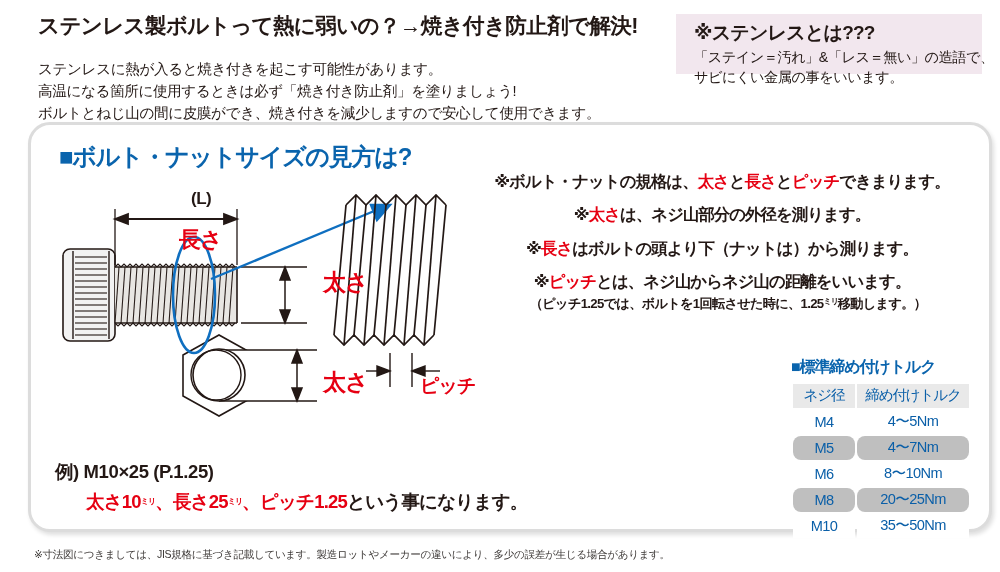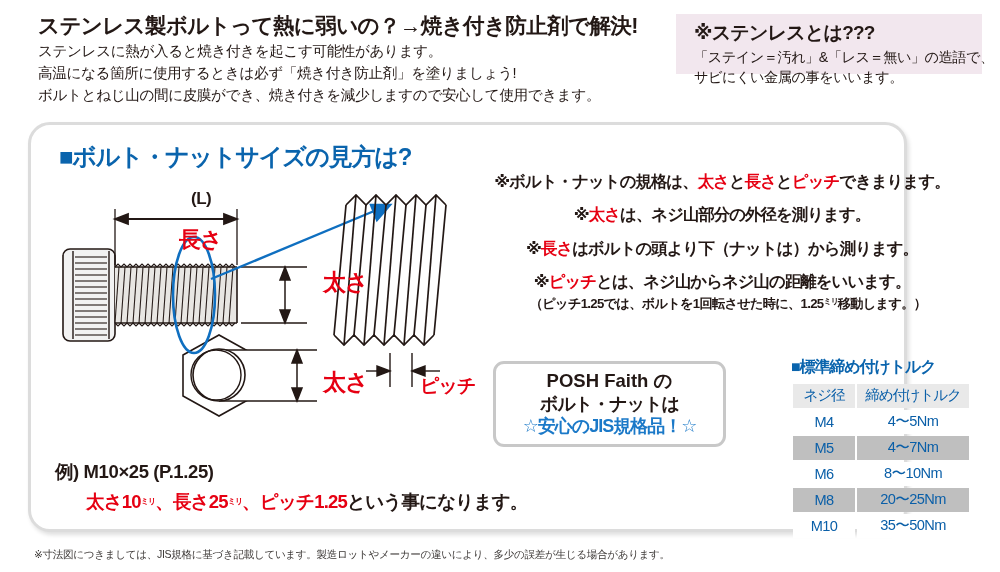--- a/index.html
+++ b/index.html
@@ -39,21 +39,21 @@
     white-space: nowrap;
   }
   .sub-line {
     font-size: 14.6px;
     letter-spacing: -0.4px;
     color: #231815;
     line-height: 1.52;
     white-space: nowrap;
   }
   .sub-lines {
-    margin-top: 1px;
+    margin-top: 19px;
   }
 
   
   .pink-box {
     position: absolute;
     left: 676px;
     top: 14px;
     width: 306px;
     height: 60px;
     background: #f2e7ee;
@@ -75,21 +75,21 @@
     line-height: 1.45;
     white-space: nowrap;
   }
   .pink-body { margin-top: 3px; }
 
   
   .main-panel {
     position: absolute;
     left: 28px;
     top: 122px;
-    width: 879px;
+    width: 964px;
     height: 410px;
     background: #ffffff;
     border: 3px solid #dcdcdc;
     border-radius: 22px;
     box-sizing: border-box;
     box-shadow: 2px 3px 4px rgba(0,0,0,0.13);
   }
 
   .panel-title {
     position: absolute;
@@ -201,21 +201,21 @@
     color: #0a5fa8;
     text-align: center;
     padding: 2px 0 3px 0;
     letter-spacing: -0.6px;
     white-space: nowrap;
   }
   table.torque th { background: #e9e9e9; letter-spacing: -1.2px; }
   table.torque th.c1 { width: 62px; }
   table.torque th.c2 { width: 112px; }
   tr.odd td  { background: #ffffff; }
-  tr.even td { background: #bfbfbf; }
+  tr.even td { background: #bfbfbf; border-radius: 8px; }
 
   
   .example {
     position: absolute;
     left: 24px;
     top: 334px;
   }
   .ex-l1 {
     font-size: 18.5px;
     font-weight: bold;
@@ -451,25 +451,20 @@
 
     <div class="bullet">
       <span>※</span><span class="red">ピッチ</span><span>とは、ネジ山からネジ山の距離をいいます。</span>
       <div class="bullet-sub">
         <span>（ピッチ1.25では、ボルトを1回転させた時に、1.25</span><span class="ruby-mm">ミリ</span><span>移動します。）</span>
       </div>
     </div>
 
   </div>
 
-  <div class="posh-box">
-    <div class="posh-l1">POSH Faith の</div>
-    <div class="posh-l2">ボルト・ナットは</div>
-    <div class="posh-l3">☆安心のJIS規格品！☆</div>
-  </div>
 
   <div class="torque-wrap">
     <div class="torque-title">■標準締め付けトルク</div>
     <table class="torque">
       <thead>
         <tr>
           <th class="c1">ネジ径</th>
           <th class="c2">締め付けトルク</th>
         </tr>
       </thead>

